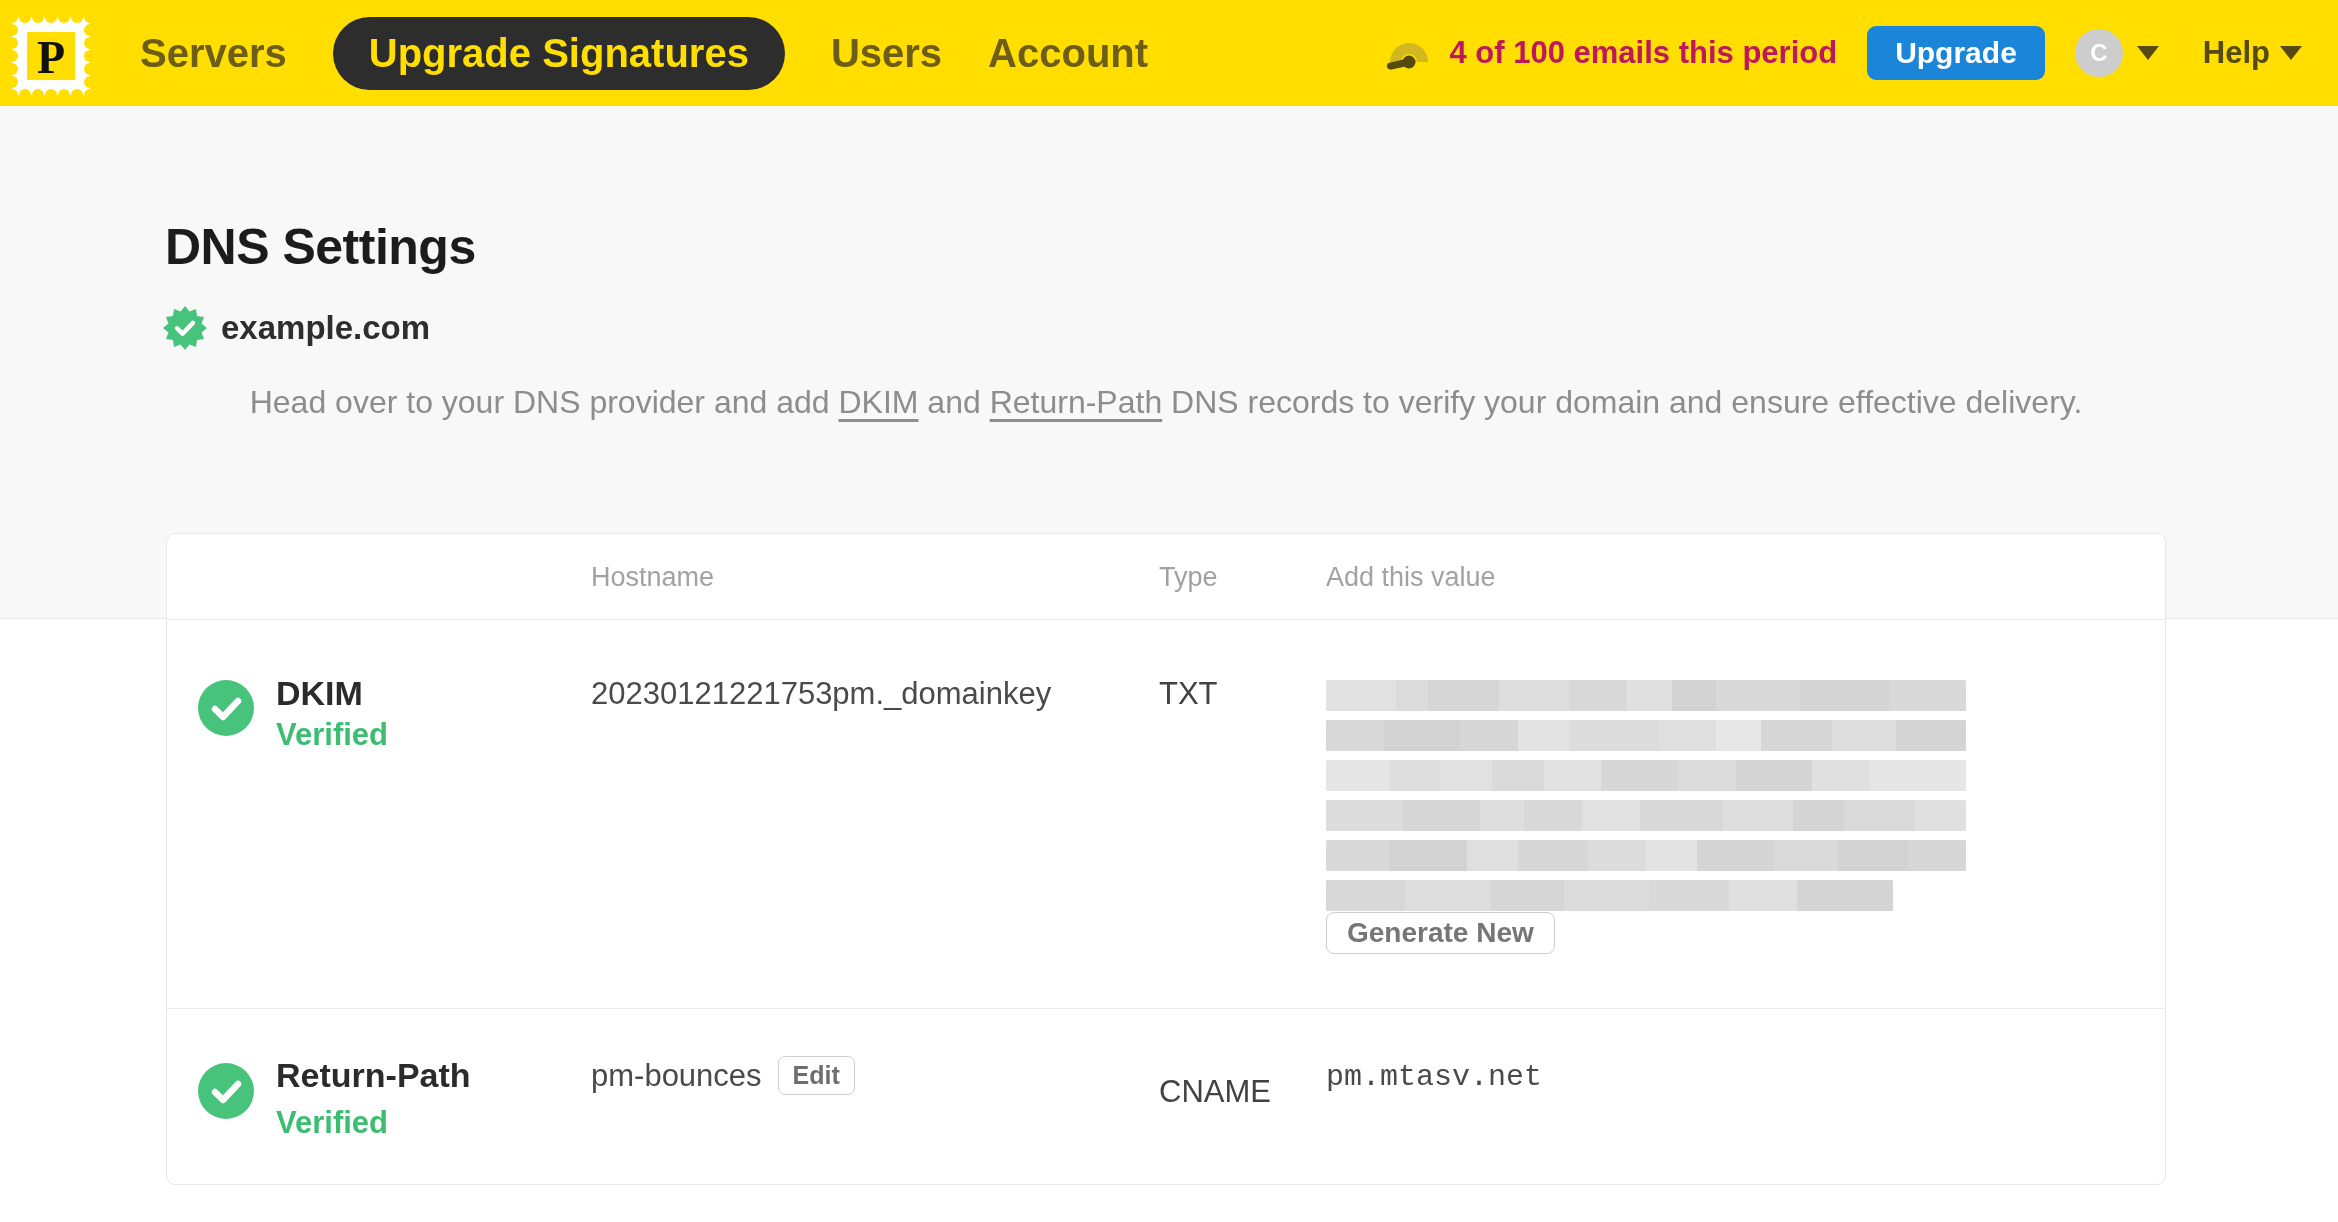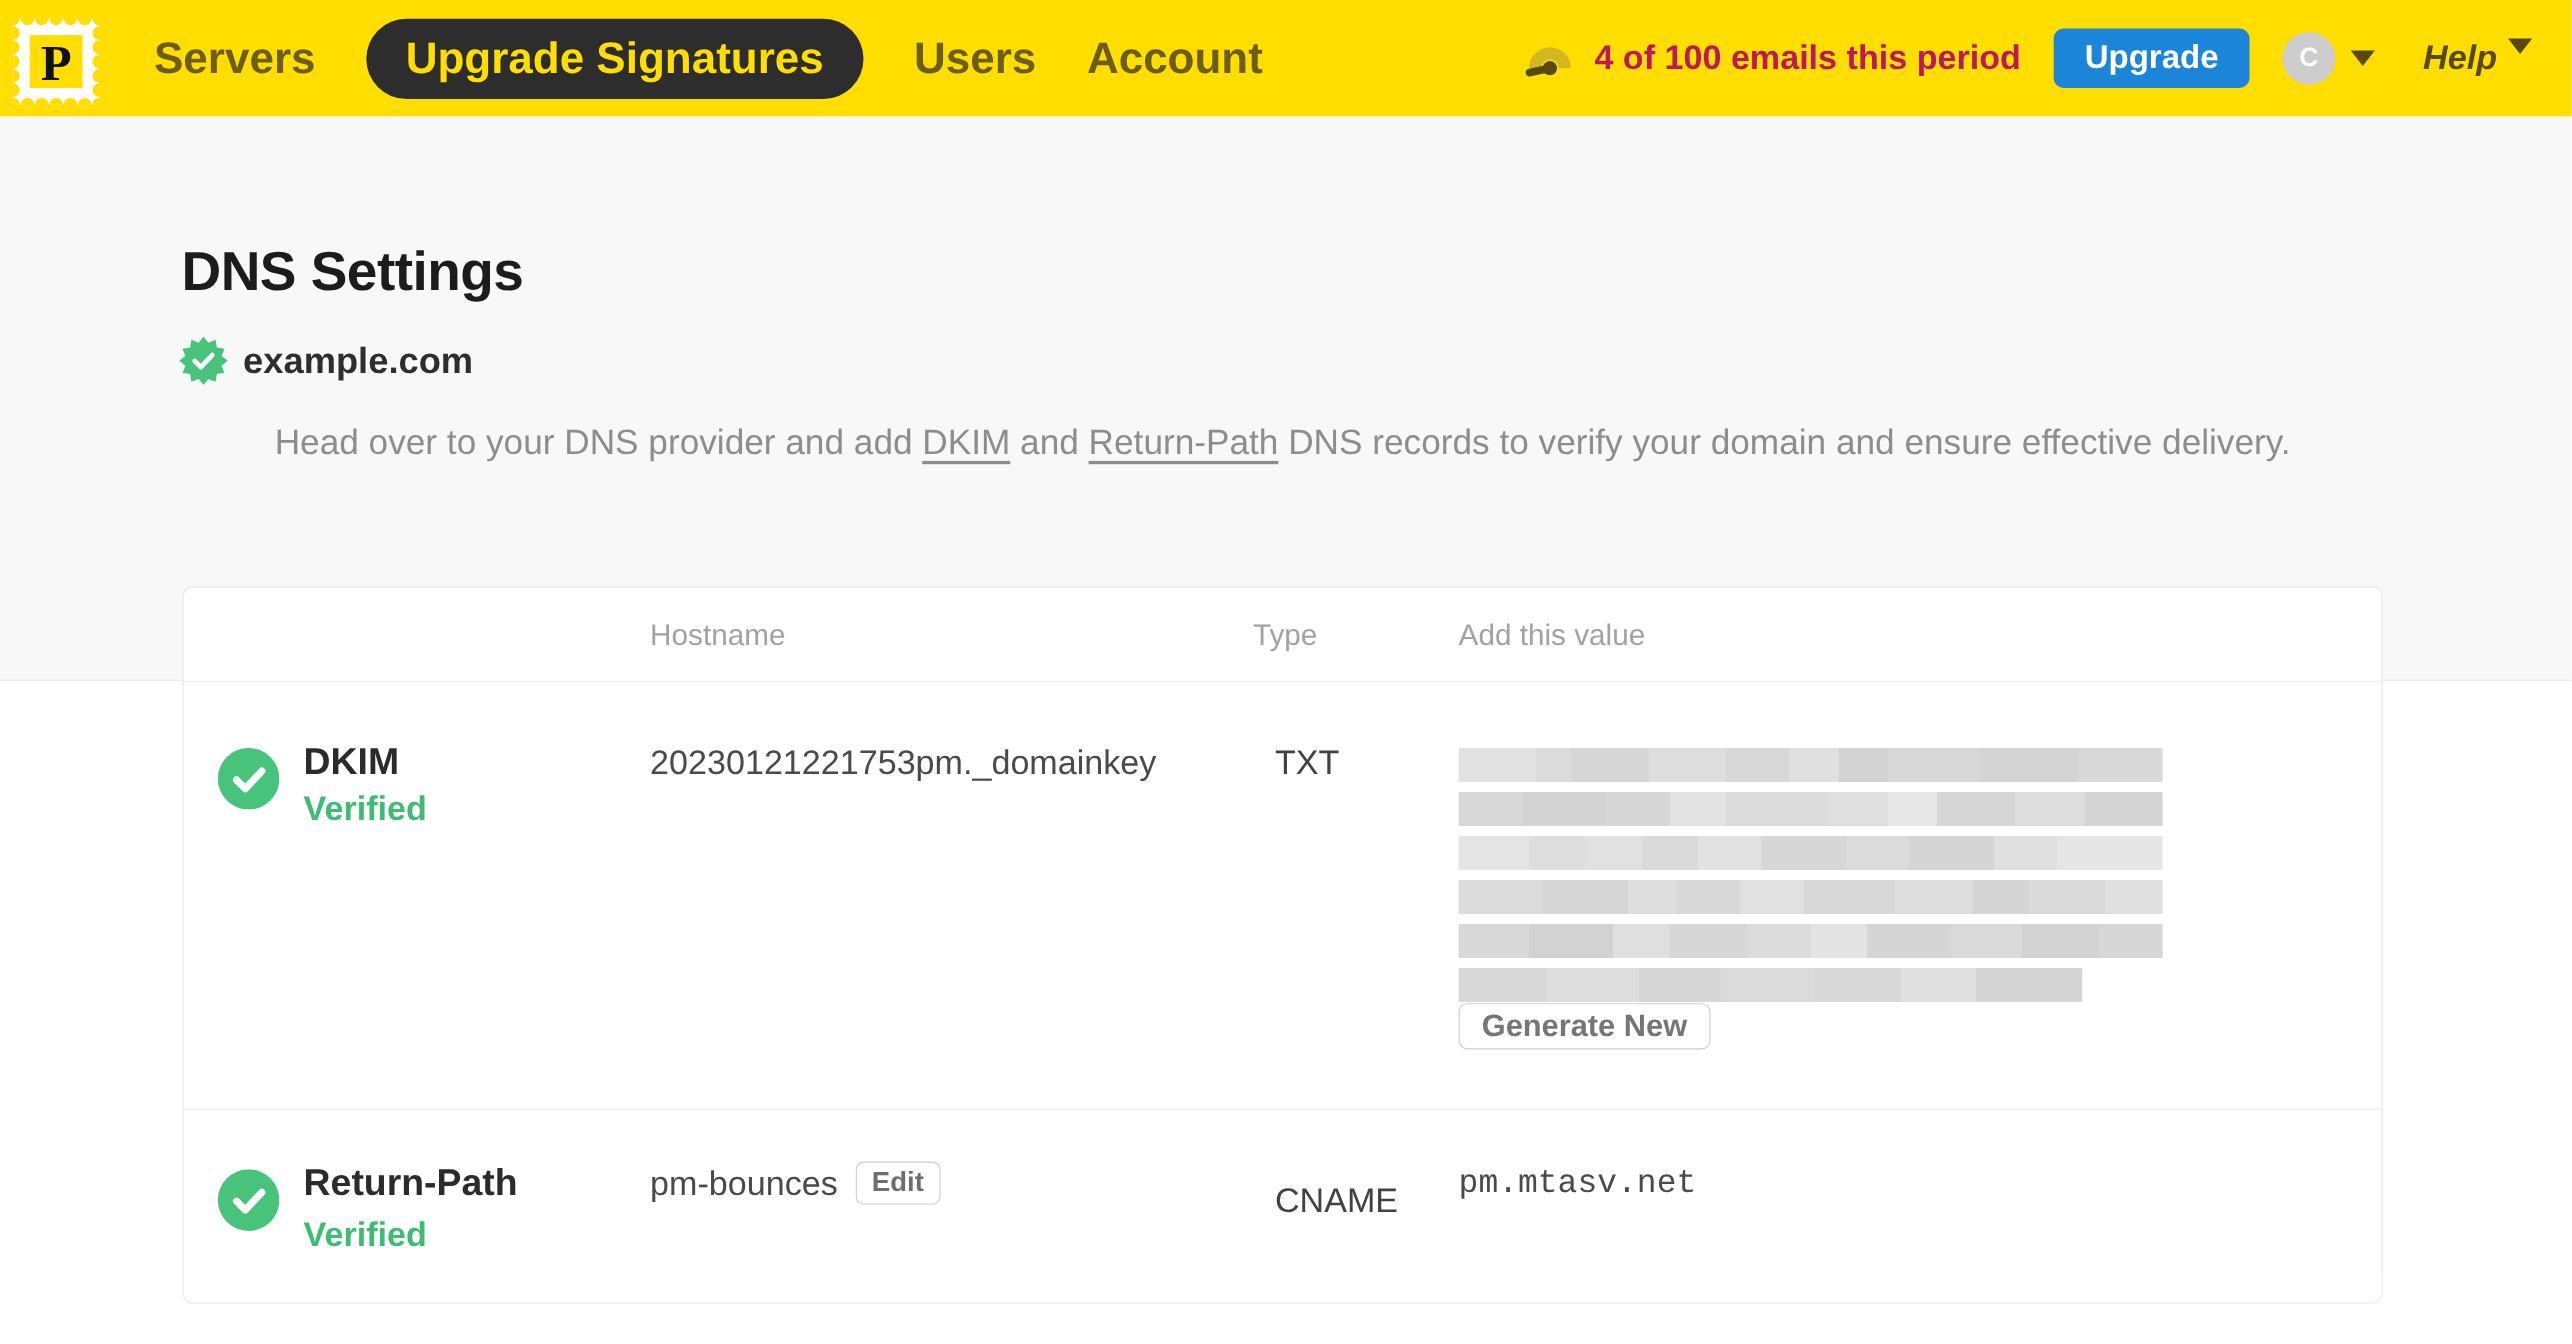--- a/index.html
+++ b/index.html
@@ -36,21 +36,21 @@
     height:54px;
   }
   .avatar-group { display:flex; align-items:center; margin-left:30px; cursor:pointer; }
   .avatar {
     width:48px; height:48px; border-radius:50%; background:#cdcdcd;
     color:#ffffff; font-size:24px; font-weight:bold;
     display:flex; align-items:center; justify-content:center;
   }
   .chev { width:0; height:0; border-left:11px solid transparent; border-right:11px solid transparent;
     border-top:14px solid #564a10; margin-left:14px; }
-  .help-group { display:flex; margin-left:44px; cursor:pointer;font-style:italic; }
+  .help-group { display:flex; align-items:center; margin-left:44px; cursor:pointer; }
   .help-label { font-size:31px; font-weight:bold; color:#564a10; }
   .help-group .chev { margin-left:10px; }
 
   
   .content { position:relative; height:1116px; }
   .hero {
     height:513px; background:#f8f8f8; border-bottom:1px solid #e8e8e8;
     padding-top:112px;
   }
   .page-title {
@@ -67,21 +67,21 @@
   .intro a { color:#8d8d8d; text-decoration:underline; text-underline-offset:6px; cursor:pointer; }
 
   
   .card {
     position:absolute; left:166px; top:427px; width:2000px; height:652px;
     background:#ffffff; border:1px solid #e8e8e8; border-radius:9px;
   }
   .card-header { position:absolute; top:0; left:0; right:0; height:86px; border-bottom:1px solid #ececec; }
   .col-head { position:absolute; top:0; line-height:86px; font-size:27px; color:#a2a2a2; }
   .col-head.hostname { left:424px; }
-  .col-head.type { left:972px; }
+  .col-head.type { left:992px; }
   .col-head.value { left:1159px; }
 
   .row { position:absolute; left:0; right:0; }
   .row-dkim { top:86px; height:389px; border-bottom:1px solid #ececec; }
   .row-rp { top:475px; height:176px; }
 
   .check-circle { position:absolute; left:31px; width:56px; height:56px; }
   .row-dkim .check-circle { top:60px; }
   .row-rp .check-circle { top:54px; }
 

